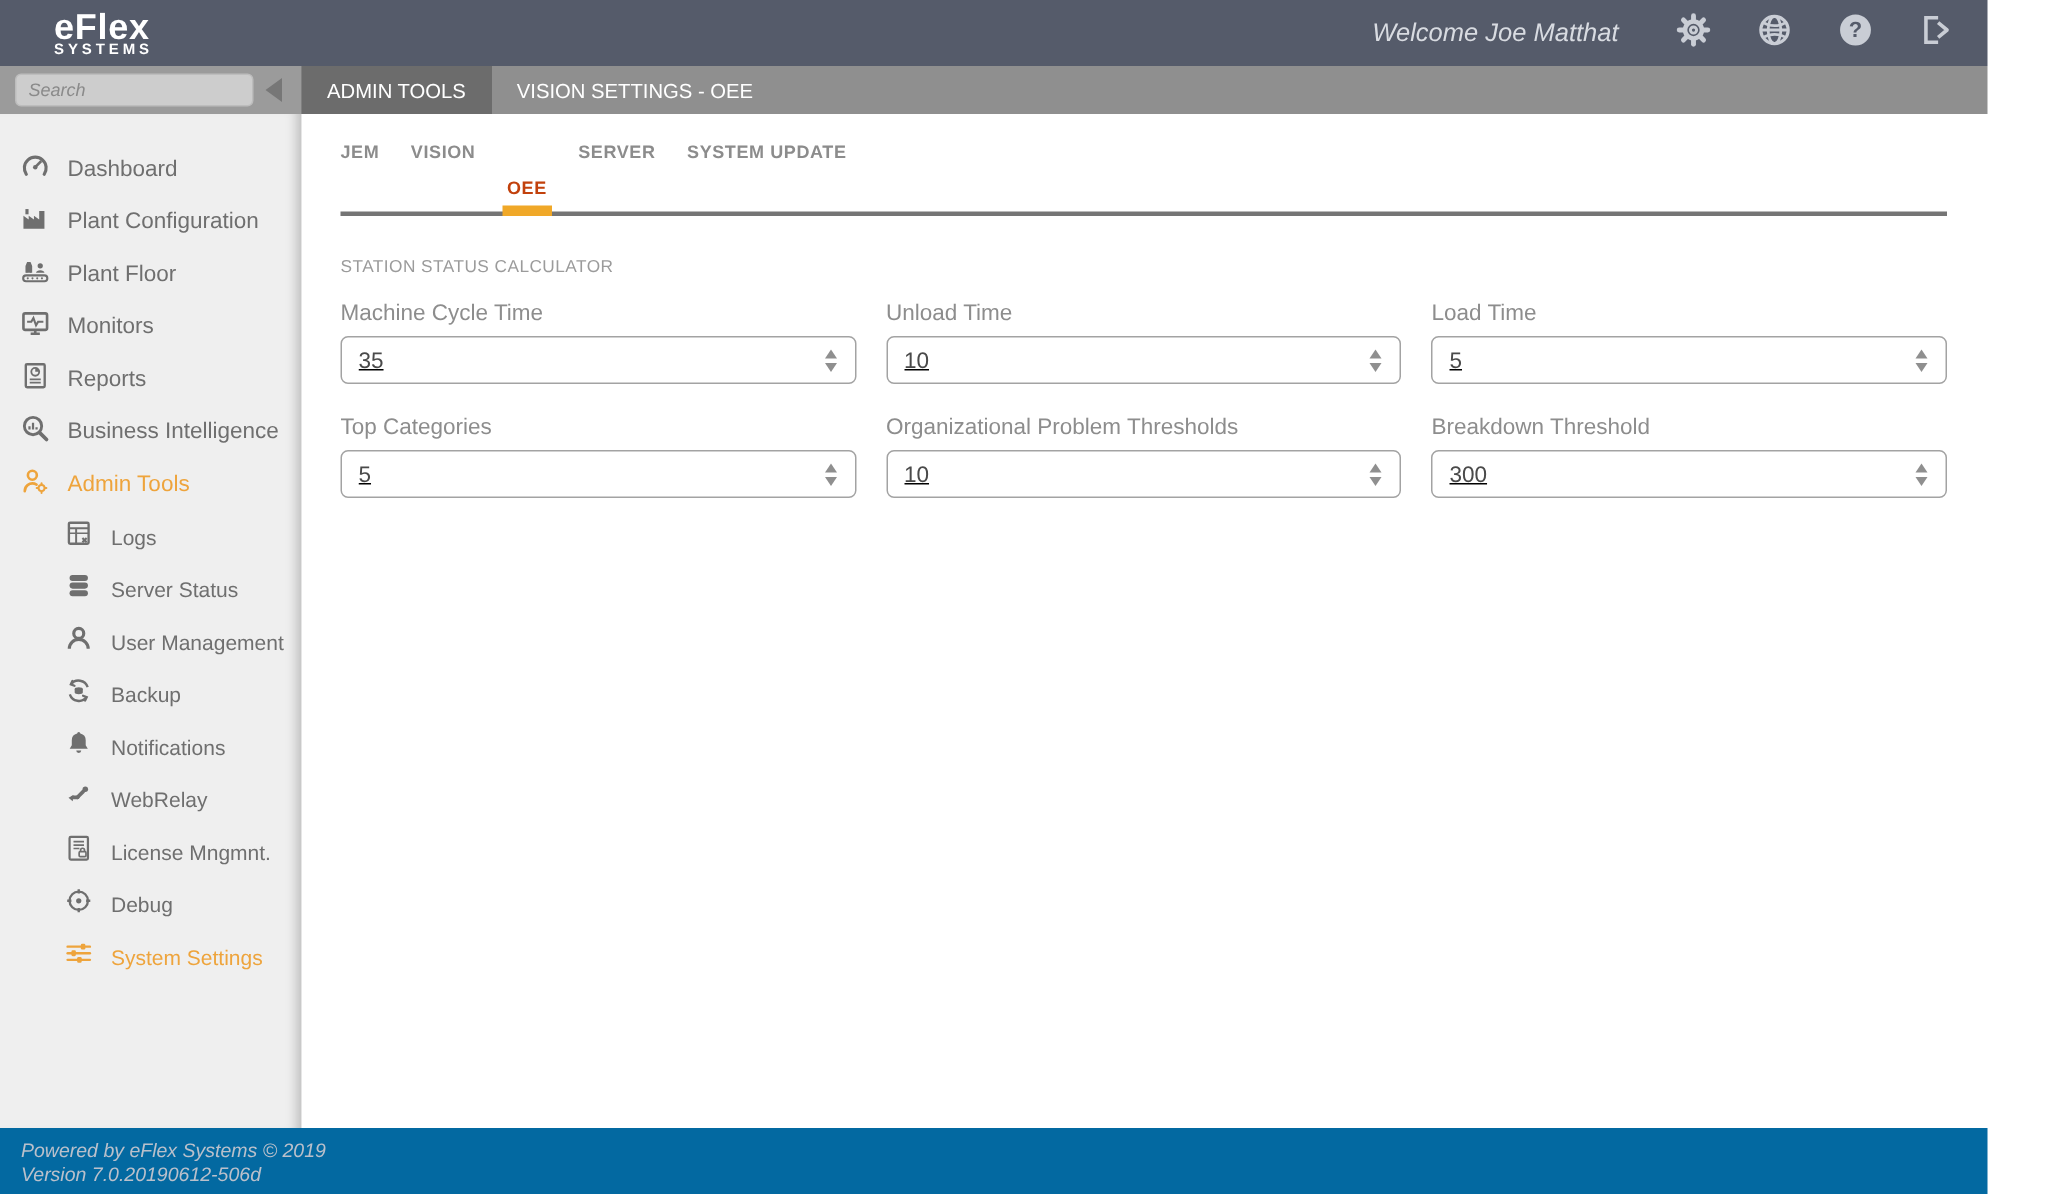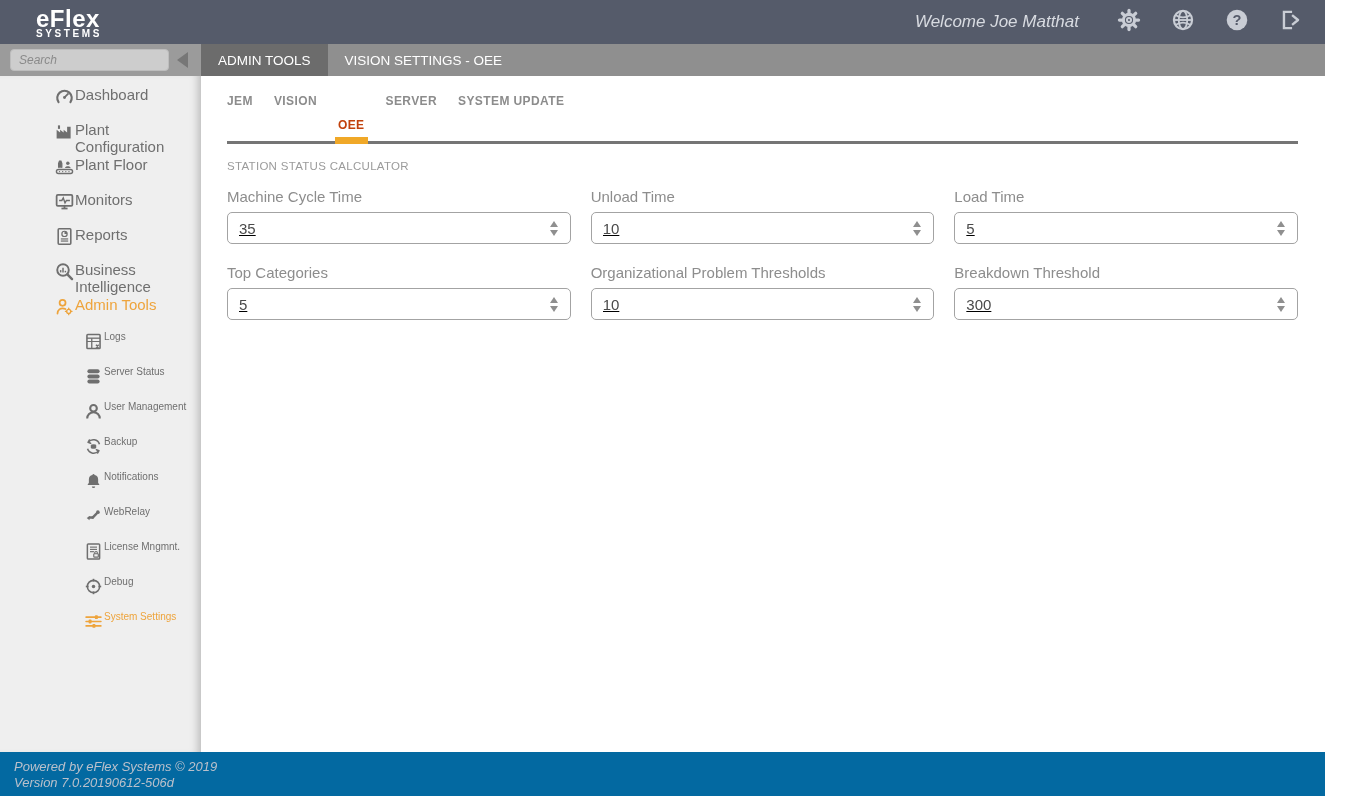--- a/index.html
+++ b/index.html
@@ -32,35 +32,35 @@
               border-right:11px solid #777; }
   .window-tabs { display:flex; align-items:stretch; }
   .wtab { display:flex; align-items:center; padding:0 17px; color:#fff; font-size:13.5px;
           cursor:pointer; }
   .wtab.dark { background:#6C6C6C; }
 
   
   .body { flex:1; display:flex; min-height:0; }
   .sidebar { width:201px; flex:none; background:#EFEFEF; padding-top:10px;
              box-shadow:inset -9px 0 8px -6px rgba(0,0,0,.22); }
-  .side-item { display:flex; align-items:flex-start; height:35px; padding-left:13px;
-               color:#6F6F6F; font-size:15px; cursor:pointer;margin-left:41px; }
-  .side-item.sub { padding-left:42px; font-size:10px; }
+  .side-item { display:flex; align-items:flex-end; gap:11px; height:35px; padding-left:13px;
+               color:#6F6F6F; font-size:15px; cursor:pointer; }
+  .side-item.sub { padding-left:42px; font-size:14px; }
   .side-item.active { color:#EEA43C; }
   .side-item .icon { width:21px; height:21px; flex:none; display:flex; align-items:center; justify-content:center; }
   .side-item .icon svg { width:21px; height:21px; }
 
   .main { flex:1; background:#fff; padding:18px 27px 0 26px; min-width:0; }
   .tabs-row { display:flex; gap:21px; border-bottom:3px solid #757575; }
   .tab { position:relative; font-size:12px; font-weight:700; letter-spacing:.4px;
          color:#8C8C8C; padding-bottom:9px; cursor:pointer; }
   .tab.active { color:#c2410c;margin-top:24px; }
   .tab-underline { position:absolute; left:-3px; right:-3px; bottom:-3px; height:7px; background:#F0A828; }
 
-  .section-title { margin-top:16px; color:#9B9B9B; font-size:11.5px; letter-spacing:.3px; }
+  .section-title { margin-top:28px; color:#9B9B9B; font-size:11.5px; letter-spacing:.3px; }
 
   .form-grid { display:grid; grid-template-columns:repeat(3,1fr); column-gap:20px;
                margin-top:16px; max-width:1114px; }
   .field { margin-bottom:20px; }
   .field-label { display:block; color:#8D8D8D; font-size:15px; margin-bottom:7px; }
   .numbox { height:32px; border:1px solid #A3A3A3; border-radius:5px; background:#fff;
             display:flex; align-items:center; padding:0 12px 0 11px;text-decoration:underline; }
   .numbox input { border:none; outline:none; flex:1; min-width:0; font-family:"Liberation Sans",sans-serif;
                   font-size:15px; color:#4A4A4A; background:transparent; }
   .spinner { display:flex; flex-direction:column; gap:3px; margin-left:8px; cursor:pointer; }

